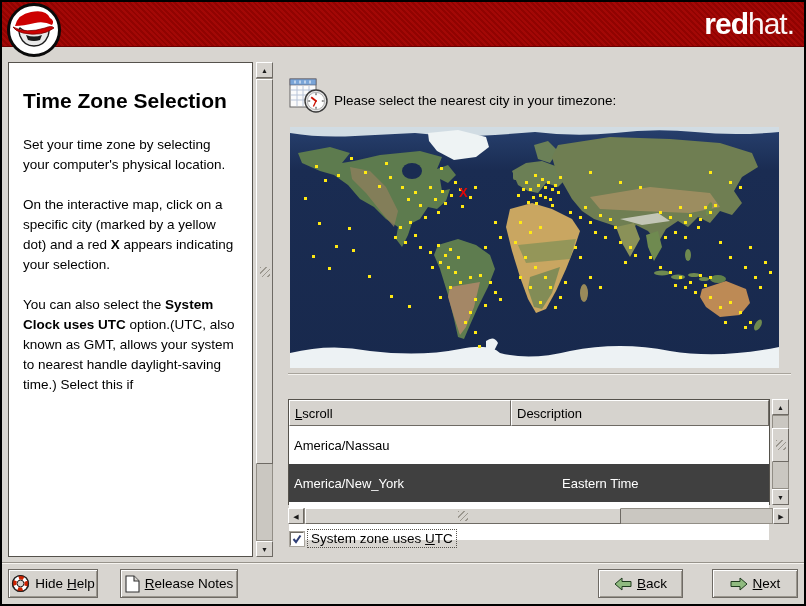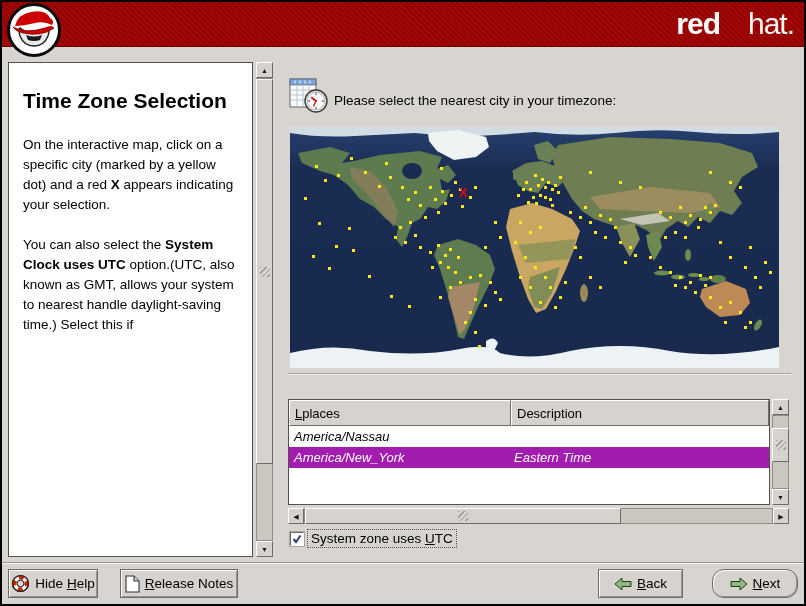--- a/index.html
+++ b/index.html
@@ -9,21 +9,21 @@
   .inner{position:absolute;left:2px;top:2px;width:802px;height:602px;background:#d8d5d0;}
 
   
   .banner{position:absolute;left:0;top:0;width:802px;height:45px;
     background:#a10301;
     background-image:repeating-linear-gradient(45deg, rgba(0,0,0,.10) 0 2px, rgba(255,255,255,.02) 2px 4px);
     border-bottom:1px solid #6d0000;}
   .logo{position:absolute;left:4px;top:0;width:56px;height:56px;z-index:5;}
   .wordmark{position:absolute;right:10px;top:5px;color:#fff;font-size:30px;letter-spacing:-1px;}
   .wordmark .b{font-weight:bold;}
-  .wordmark .l{font-weight:normal;opacity:.96;padding-left:28px;}
+  .wordmark .l{font-weight:normal;opacity:.96;}
 
   
   .help-panel{position:absolute;left:6px;top:60px;width:245px;height:495px;background:#fff;
     border:1px solid #55524c;padding:14px 12px 0 14px;overflow:hidden;color:#000;}
   .help-title{font-size:21px;font-weight:bold;line-height:1.35;margin:10px 0 2px 0;}
   .help-panel p{font-size:13.5px;line-height:20px;margin:20px 0 0 0;}
   .help-panel b{font-weight:bold;}
 
   
   .sb-btn{background:#d6d3ce;border-top:1px solid #fff;border-left:1px solid #fff;
@@ -65,24 +65,24 @@
 
   
   .tz-table{position:absolute;left:286px;top:397px;width:482px;height:106px;
     border:1px solid #55524c;background:#fff;}
   .thead{display:flex;height:26px;}
   .th{background:#d6d3ce;border-top:1px solid #fff;border-left:1px solid #fff;
     border-right:1px solid #6e6a64;border-bottom:1px solid #6e6a64;
     font-size:13px;color:#000;display:flex;align-items:center;padding-left:5px;}
   .th.loc{width:222px;}
   .th.desc{flex:1;}
-  .trow{display:flex;height:21px;align-items:center;font-size:13px;color:#000;background:#fff;cursor:default;font-style:italic;}
+  .trow{display:flex;height:38px;align-items:center;font-size:13px;color:#000;background:#fff;cursor:default;}
   .trow .c1{width:222px;padding-left:5px;white-space:nowrap;overflow:hidden;}
   .trow .c2{flex:1;white-space:nowrap;overflow:hidden;padding-left:3px;}
-  .trow.selected{background:#a21caf;color:#fff;}
+  .trow.selected{background:#404040;color:#fff;gap:48px;}
 
   .mn{text-decoration:underline;}
 
   
   .utc-row{position:absolute;left:287px;top:527px;display:flex;align-items:center;}
   .checkbox{width:14px;height:14px;background:#fff;border-top:1px solid #6e6a64;border-left:1px solid #6e6a64;
     border-right:1px solid #fff;border-bottom:1px solid #fff;box-shadow:0 0 0 1px #a9a59d;
     display:flex;align-items:center;justify-content:center;margin:1px 3px 0 1px;}
   .checkbox svg{display:block;}
   .utc-label{font-size:13.5px;color:#000;border:1px dotted #55524c;padding:1px 3px;}
@@ -90,21 +90,21 @@
   
   .groove{position:absolute;left:0;top:560px;width:802px;height:2px;
     border-top:1px solid #97938b;border-bottom:1px solid #f6f4f0;}
   .btn{position:absolute;top:567px;height:29px;background:#d6d3ce;
     border:1px solid #6e6a64;box-shadow:inset 1px 1px 0 #ffffff, inset -1px -1px 0 #9a968e;
     display:flex;align-items:center;justify-content:center;gap:5px;
     font-size:13.5px;color:#000;cursor:default;}
   .btn-hide-help{left:6px;width:90px;}
   .btn-release{left:118px;width:118px;}
   .btn-back{left:596px;width:85px;}
-  .btn-next{left:710px;width:86px;border-radius:12px;}
+  .btn-next{left:710px;width:86px;}
   .btn svg{flex:0 0 auto;}
 </style>
 </head>
 <body>
 
 <div class="window">
 <div class="inner">
 
   <div class="banner">
     <div class="wordmark">
@@ -114,20 +114,21 @@
   <svg class="logo" viewBox="0 0 56 56">
     <circle cx="28" cy="28" r="25.5" fill="#ffffff" stroke="#0a0a0a" stroke-width="3"></circle>
     <path d="M28,44 Q18,44 14,34 Q12,28 14,26 Q20,31 28,31 Q36,31 42,26 Q44,28 42,34 Q38,44 28,44 Z" fill="#e9e9e9" stroke="#1a1a1a" stroke-width="1.4"></path>
     <path d="M9,24 Q12,12 25,10 Q40,7 44,16 Q49,19 46,23 Q38,19 29,21 Q17,24 9,24 Z" fill="#cc0000"></path>
     <path d="M7,25 Q20,32 39,26 Q46,23 48,26 Q36,35 17,31 Q9,29 7,25 Z" fill="#cc0000" stroke="#7a0000" stroke-width="0.8"></path>
     <path d="M20,33 Q28,36 36,33 L34,38 Q28,40 22,38 Z" fill="#1a1a1a"></path>
   </svg>
 
   <div class="help-panel">
     <div class="help-title">Time Zone Selection</div>
+    <p><span>Set your time zone by selecting your computer's physical location.</span></p>
     <p><span>On the interactive map, click on a specific city (marked by a yellow dot) and a red </span><b>X</b><span> appears indicating your selection.</span></p>
     <p><span>You can also select the </span><b>System Clock uses UTC</b><span> option.(UTC, also known as GMT, allows your system to nearest handle daylight-saving time.) Select this if</span></p>
   </div>
 
   <div class="vsb help-sb">
     <div class="sb-btn">
           <span>▲</span>
         </div>
     <div class="sb-track">
       <div class="sb-thumb">
@@ -373,21 +374,21 @@
         <div class="dot" style="left: 429px; top: 114px;"></div>
         <div class="dot" style="left: 299px; top: 149px;"></div>
         <div class="dot" style="left: 309px; top: 159px;"></div>
       </div>
 
   <div class="sep"></div>
 
   <div class="tz-table">
     <div class="thead">
       <div class="th loc">
-            <span><span class="mn">L</span><span>places</span></span>
+            <span><span class="mn">L</span><span>scroll</span></span>
           </div>
       <div class="th desc">
             <span>Description</span>
           </div>
     </div>
     <div class="trow">
       <div class="c1">America/Nassau</div>
       <div class="c2"></div>
     </div>
     <div class="trow selected">

